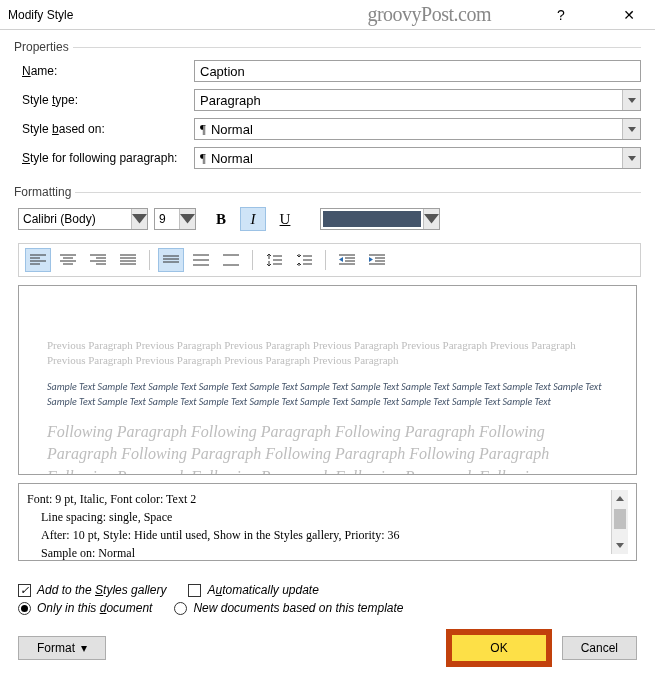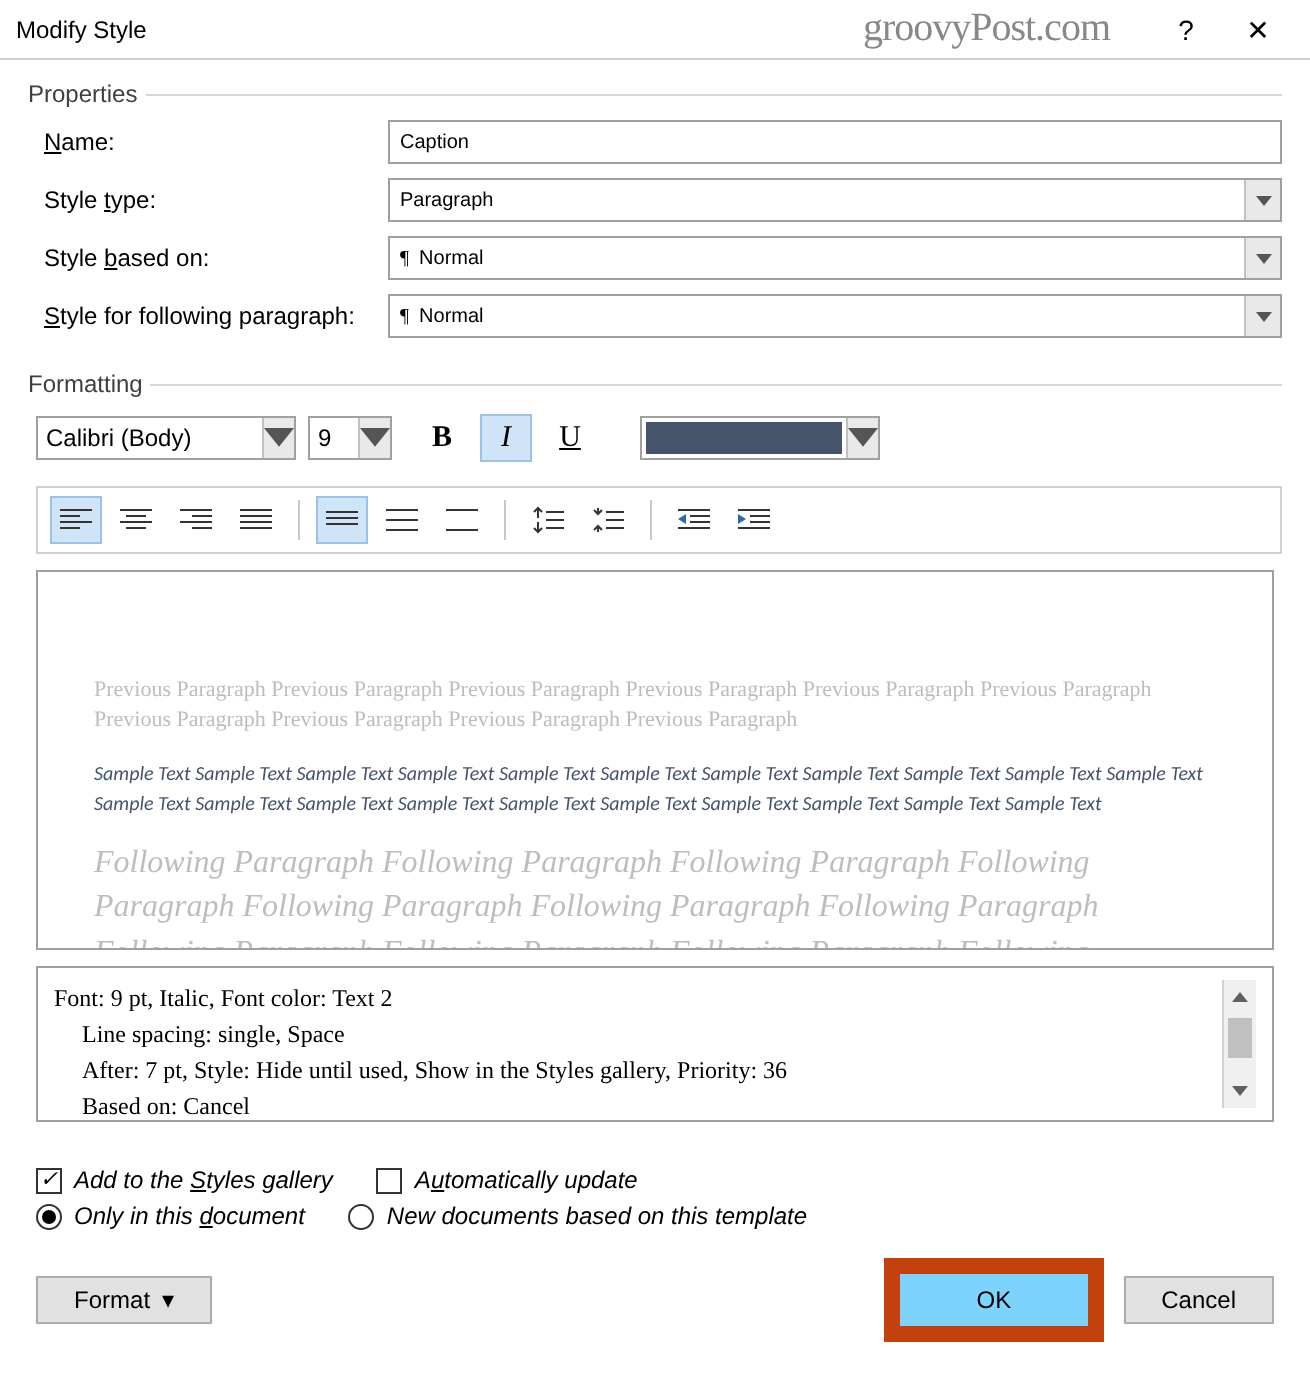--- a/index.html
+++ b/index.html
@@ -1,28 +1,28 @@
 <!DOCTYPE html>
 <html><head>
 <meta charset="utf-8">
 <style>
 * { box-sizing: border-box; margin: 0; padding: 0; }
 body { font-family: "Segoe UI", Tahoma, sans-serif; font-size: 12px; background: #fff; width: 655px; height: 697px; overflow: hidden; color: #000; }
-.titlebar { display: flex; align-items: center; height: 30px; padding: 0 8px; border-bottom: 1px solid #d0d0d0; }
+.titlebar { display: flex; align-items: center; height: 30px; padding: 0 8px; border-bottom: 1px solid #d0d0d0; gap: 32px; }
 .titlebar .title { font-size: 12px; }
 .titlebar .watermark { margin-left: auto; font-family: Georgia, serif; font-size: 20px; color: #888; letter-spacing: -0.5px; margin-right: 20px; }
 .titlebar .help { width: 36px; text-align: center; font-size: 14px; cursor: pointer; }
 .titlebar .close { width: 36px; text-align: center; font-size: 14px; cursor: pointer; }
 .dialog-body { padding: 10px 14px 14px 14px; }
 fieldset.group { border: 1px solid #d8d8d8; border-left: none; border-right: none; border-bottom: none; margin-bottom: 10px; padding: 0; }
 fieldset.group > legend { font-size: 12px; padding: 0 4px 0 0; color: #404040; margin-left: 0; }
 .row { display: flex; align-items: center; margin: 5px 0; min-height: 24px; }
 .row label.fld { width: 180px; padding-left: 8px; }
 .row label.fld .u { text-decoration: underline; }
-.txtinput, .combo { flex: 1; height: 22px; border: 1px solid #a0a0a0; background: #fff; font-size: 10px; padding: 2px 5px; }
+.txtinput, .combo { flex: 1; height: 22px; border: 1px solid #a0a0a0; background: #fff; font-size: 13px; padding: 2px 5px; }
 .combo { display: flex; align-items: center; position: relative; padding-right: 20px; }
 .combo .arrow { position: absolute; right: 0; top: 0; bottom: 0; width: 18px; border-left: 1px solid #c0c0c0; display: flex; align-items: center; justify-content: center; background: #e9e9e9; }
 .combo .arrow svg { width: 8px; height: 5px; }
 .pilcrow { font-family: serif; margin-right: 5px; }
 
 .fmt-row { display: flex; align-items: center; gap: 6px; margin: 8px 0 12px 4px; }
 .fontcombo { width: 130px; height: 22px; border: 1px solid #a0a0a0; display:flex; align-items:center; padding: 0 4px; position:relative; }
 .fontcombo .arrow, .sizecombo .arrow { position:absolute; right:0; top:0; bottom:0; width:16px; border-left:1px solid #c0c0c0; background:#e9e9e9; display:flex; align-items:center; justify-content:center; }
 .sizecombo { width: 42px; height: 22px; border: 1px solid #a0a0a0; display:flex; align-items:center; padding:0 4px; position:relative; margin-right:6px; }
 .biu { width: 26px; height: 24px; border: 1px solid transparent; display:flex; align-items:center; justify-content:center; font-family: "Times New Roman", serif; font-size: 15px; cursor:pointer; }
@@ -57,21 +57,21 @@
 .opts .line { display:flex; align-items:center; gap:22px; margin:4px 0;font-style:italic; }
 .chk { width:13px; height:13px; border:1px solid #333; display:inline-flex; align-items:center; justify-content:center; margin-right:6px; }
 .chk.checked::after { content:"✓"; font-size:11px; line-height:1; }
 .rad { width:13px; height:13px; border:1px solid #333; border-radius:50%; display:inline-flex; align-items:center; justify-content:center; margin-right:6px; }
 .rad.checked::after { content:""; width:7px; height:7px; background:#000; border-radius:50%; }
 .optlabel { display:inline-flex; align-items:center; cursor:pointer; }
 .optlabel .u { text-decoration: underline; }
 
 .btnrow { display:flex; align-items:center; margin:0 4px; }
 .btn { height:24px; border:1px solid #adadad; background:#e1e1e1; padding:0 18px; font-size:12px; cursor:pointer; display:inline-flex; align-items:center; }
-.btn.primary { border:8px solid #c2410c; background:#7dd3fc; padding:13px 38px; }
+.btn.primary { border:6px solid #c2410c; background:#fde047; padding:13px 38px; }
 .btn .caret { margin-left:6px; }
 .spacer { flex:1; }
 </style>
 </head>
 <body>
 
 <div class="titlebar">
   <span class="title">Modify Style</span>
   <span class="watermark">groovyPost.com</span>
   <span class="help">?</span>
@@ -277,22 +277,22 @@
   <div class="preview">
     <div class="ghost">Previous Paragraph Previous Paragraph Previous Paragraph Previous Paragraph Previous Paragraph Previous Paragraph Previous Paragraph Previous Paragraph Previous Paragraph Previous Paragraph</div>
     <div class="sample">Sample Text Sample Text Sample Text Sample Text Sample Text Sample Text Sample Text Sample Text Sample Text Sample Text Sample Text Sample Text Sample Text Sample Text Sample Text Sample Text Sample Text Sample Text Sample Text Sample Text Sample Text</div>
     <div class="after">Following Paragraph Following Paragraph Following Paragraph Following Paragraph Following Paragraph Following Paragraph Following Paragraph Following Paragraph Following Paragraph Following Paragraph Following Paragraph Following Paragraph Following Paragraph Following Paragraph Following Paragraph Following Paragraph Following Paragraph Following Paragraph Following Paragraph Following Paragraph Following Paragraph Following Paragraph Following Paragraph Following Paragraph Following Paragraph Following Paragraph Following Paragraph Following Paragraph Following Paragraph Following Paragraph</div>
   </div>
 
   <div class="descbox">
     <div class="text">
       <div>Font: 9 pt, Italic, Font color: Text 2</div>
       <div class="ind">Line spacing:  single, Space</div>
-      <div class="ind">After:  7 pt, Style: Hide until used, Show in the Styles gallery, Priority: 36</div>
-      <div class="ind">Based on: Cancel</div>
+      <div class="ind">After:  10 pt, Style: Hide until used, Show in the Styles gallery, Priority: 36</div>
+      <div class="ind">Sample on: Normal</div>
     </div>
     <div class="scrollbar">
       <div class="sbtn">
             <svg viewBox="0 0 8 5">
               <path d="M0 5 L8 5 L4 0 Z" fill="#606060"></path>
             </svg>
           </div>
       <div class="thumb">
             <div class="t"></div>
           </div>

